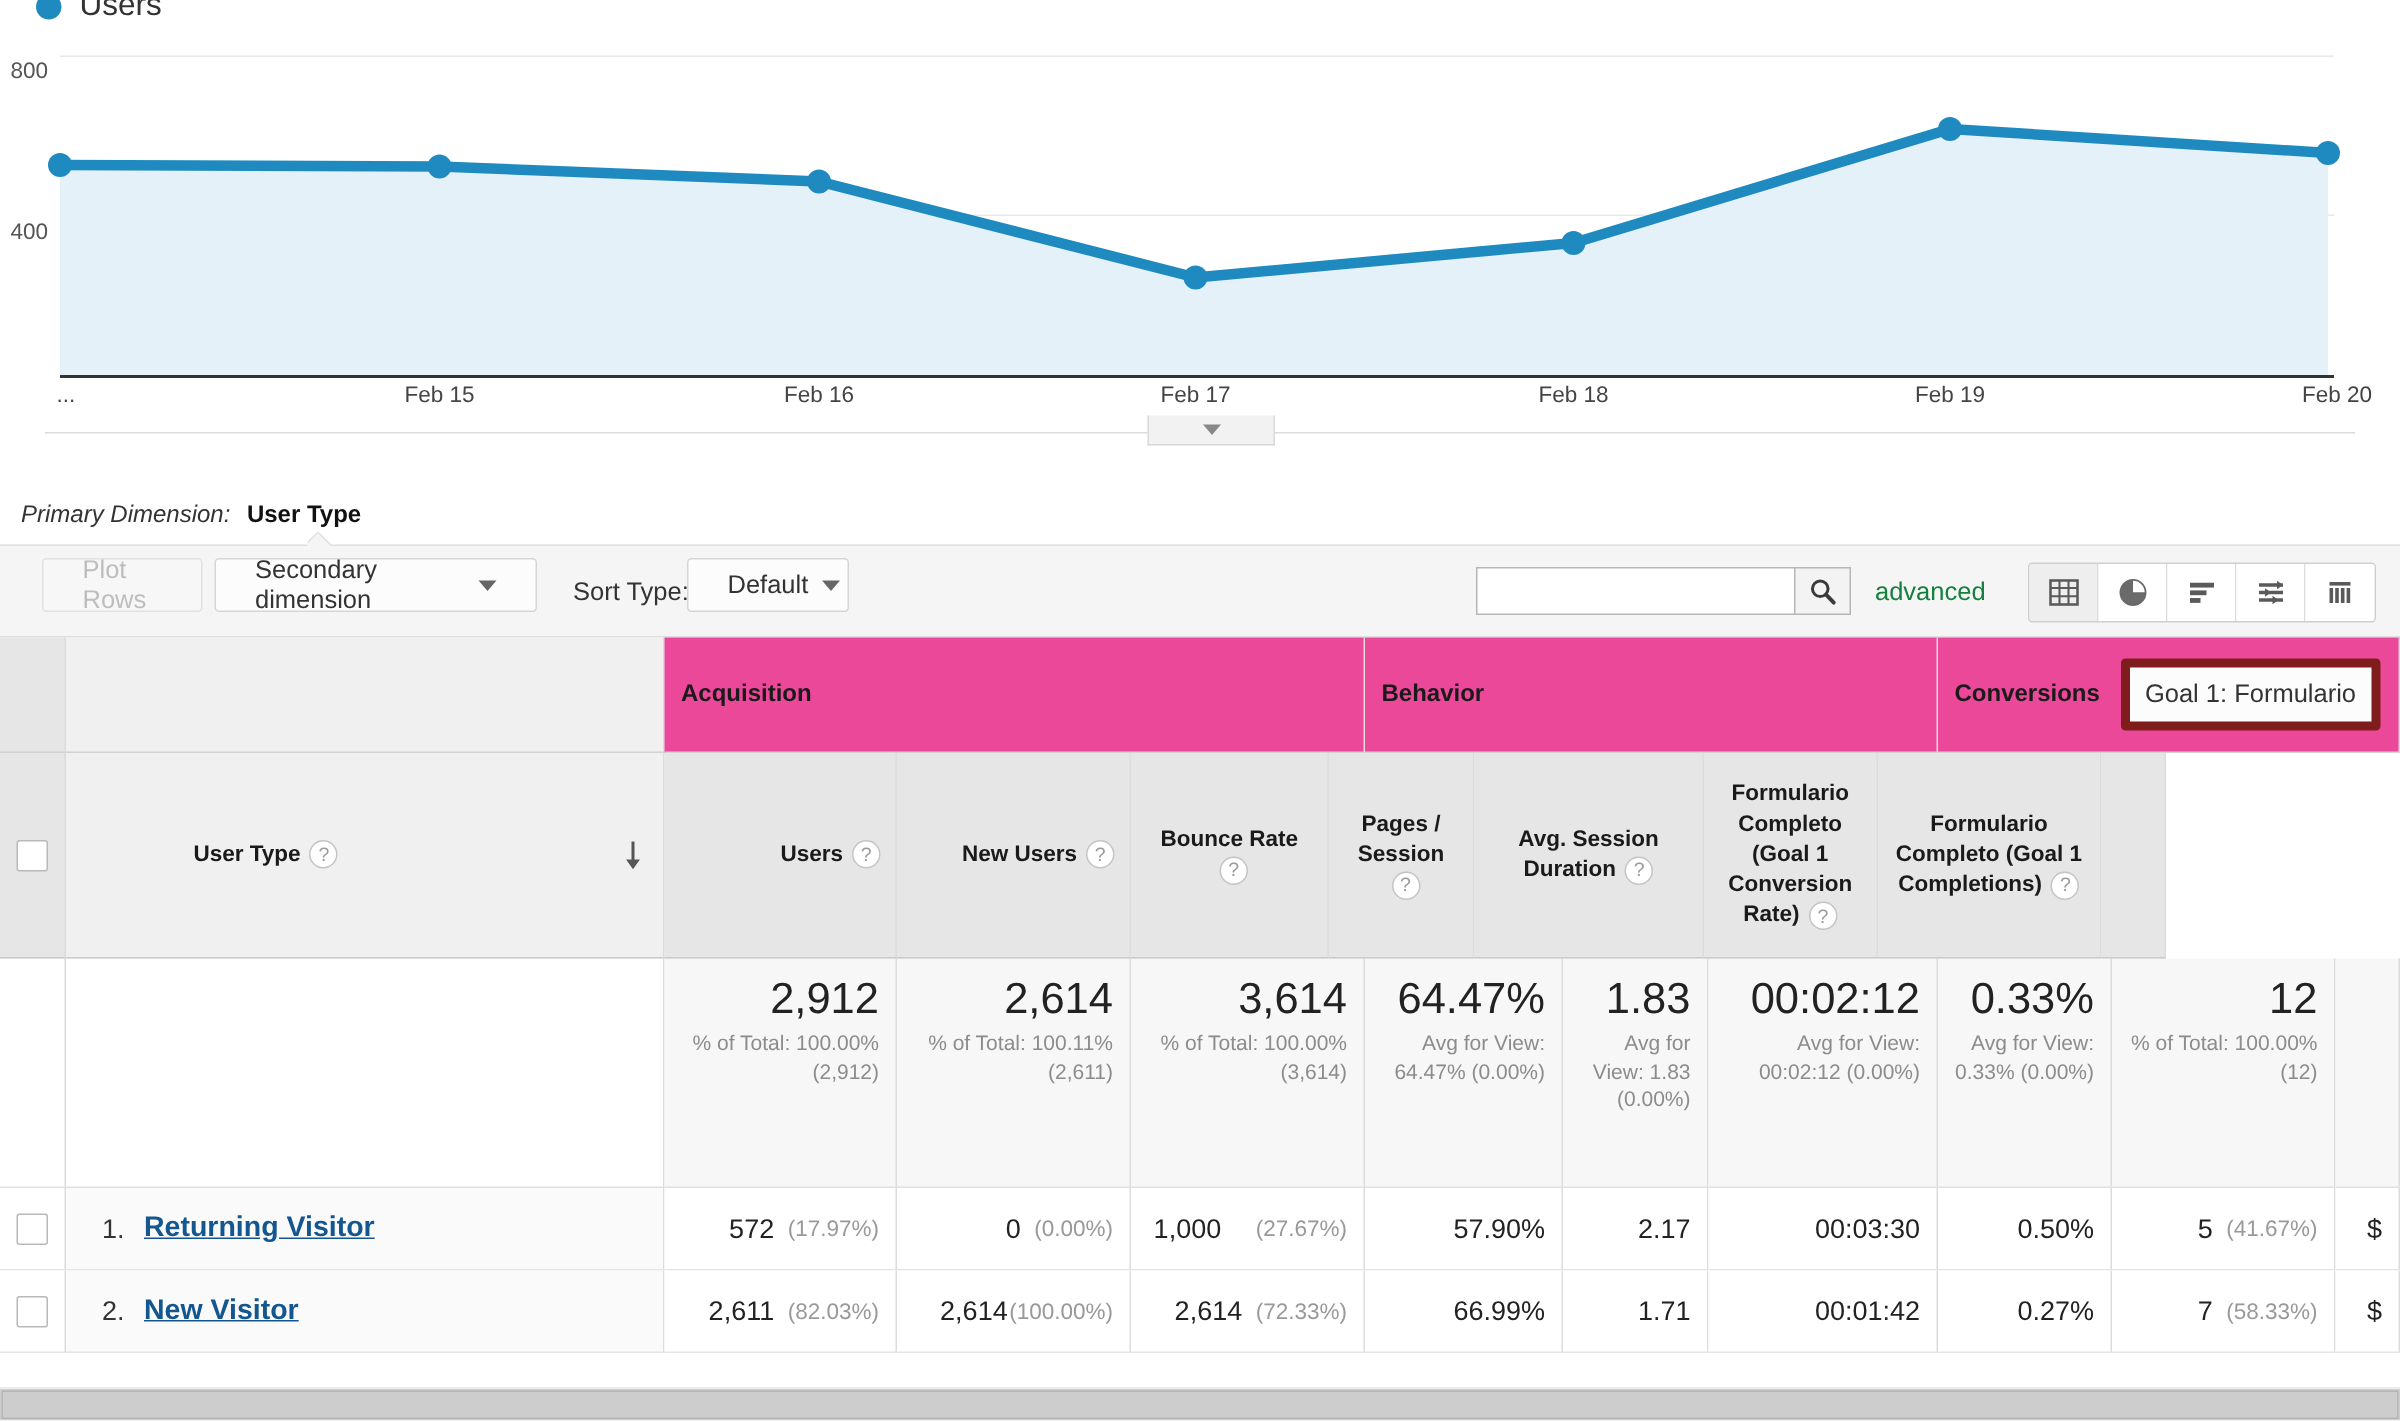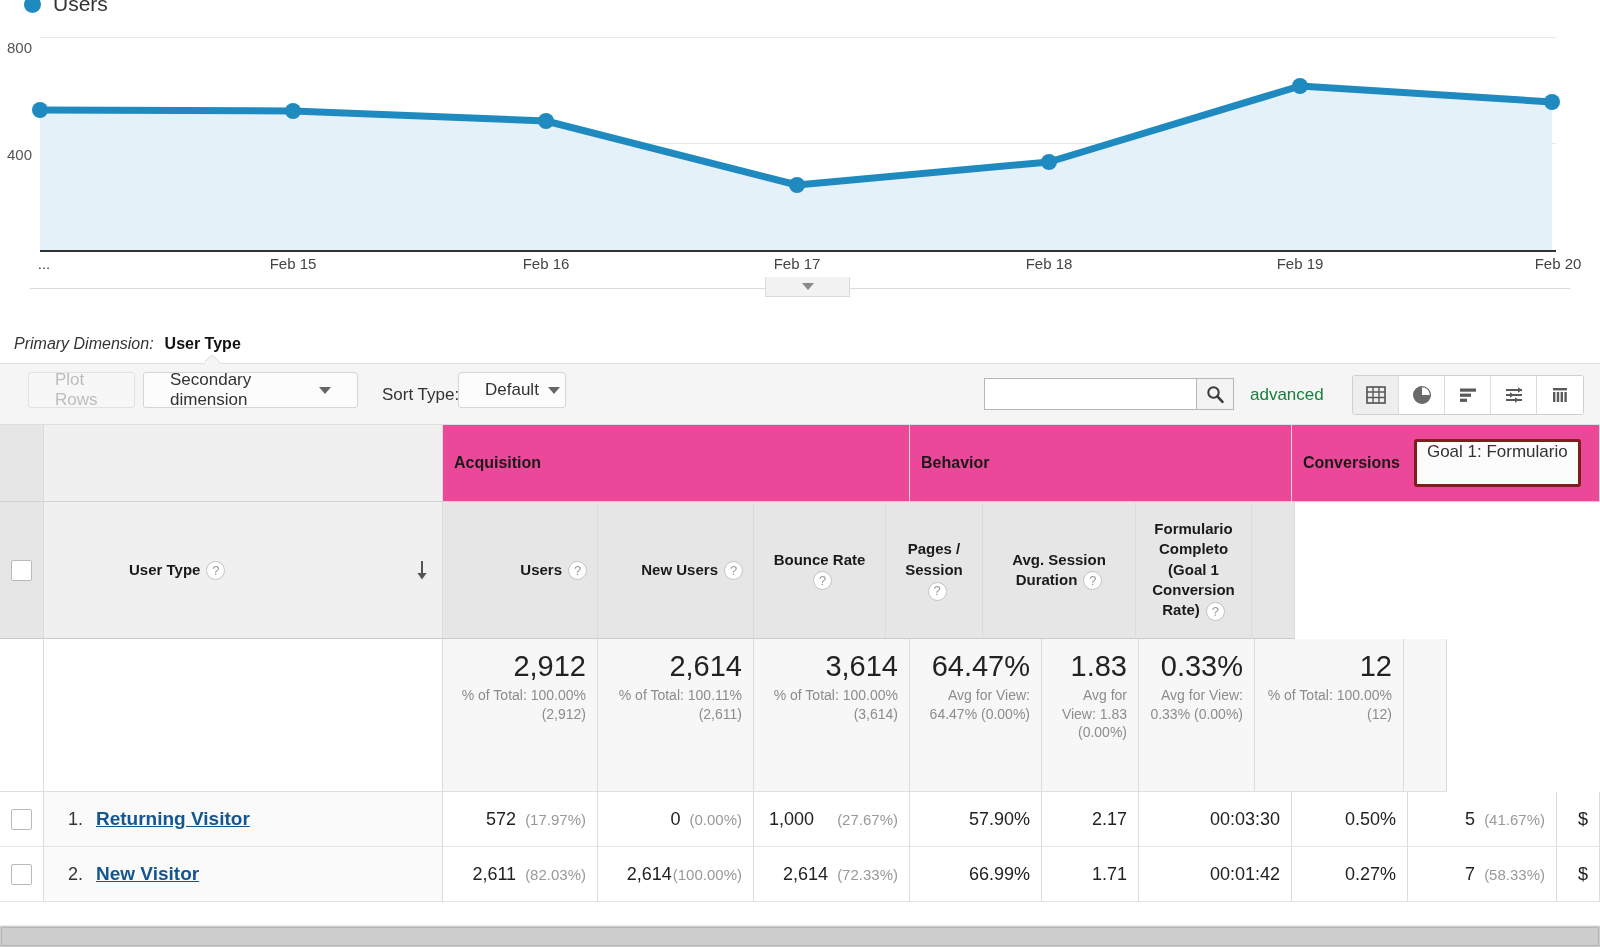--- a/index.html
+++ b/index.html
@@ -71,22 +71,22 @@
   #table { position:absolute; left:0; top:425px; width:1600px; height:488px; }
   .trow { display:flex; width:1600px; }
   .cell { border-right:1px solid #dcdcdc; box-sizing:border-box; }
 
   
   #grp-row { height:77px; }
   #grp-row .cell { background:#ec4899; display:flex; align-items:center; padding-left:11px;
                    font-size:16px; font-weight:bold; color:#1a1a1a; border-bottom:1px solid #d2d2d2; }
   #grp-row .cell.dimcell { background:#f0f0f0; }
   #grp-row .cell.chk { background:#e6e6e6; }
-  #goal-select { height:48px; margin-left:14px; border:3px solid #7f1d1d; background:#fcfcfc;
-                 border-radius:3px; display:flex; align-items:flex-start; padding:0 10px;
+  #goal-select { height:48px; margin-left:14px; border:6px solid #7f1d1d; background:#fcfcfc;
+                 border-radius:3px; display:flex; align-items:center; padding:0 10px;
                  font-size:17px; font-weight:normal; color:#333; white-space:nowrap; overflow:hidden; }
 
   
   #hdr-row { height:137px; }
   #hdr-row .cell { background:#e6e6e6; border-bottom:1px solid #cacaca; position:relative;
                    font-size:15px; font-weight:bold; color:#1a1a1a; padding:0 10px;
                    display:flex; align-items:center; }
   #hdr-row .cell.dimcell { background:#f0f0f0; justify-content:flex-start; padding-left:85px; }
   #hdr-row .cell.chk { background:#e6e6e6; justify-content:center; align-items:center; }
   #hdr-row .cell .htxt { display:inline; line-height:1.35; }
@@ -293,20 +293,23 @@
     </div>
     <div class="cell center" style="width:97px;">
       <span class="htxt"><span>Pages / Session</span><span class="qmark">?</span></span>
     </div>
     <div class="cell center" style="width:153px;">
       <span class="htxt"><span>Avg. Session Duration</span><span class="qmark">?</span></span>
     </div>
     <div class="cell center" style="width:116px;">
       <span class="htxt"><span>Formulario Completo (Goal 1 Conversion Rate)</span><span class="qmark">?</span></span>
     </div>
+    <div class="cell center" style="width:149px;">
+      <span class="htxt"><span>Formulario Completo (Goal 1 Completions)</span><span class="qmark">?</span></span>
+    </div>
     <div class="cell center" style="width:43px;"></div>
   </div>
 
   <div class="trow" id="sum-row">
     <div class="cell chk" style="width:44px;"></div>
     <div class="cell dimcell" style="width:399px;"></div>
     <div class="cell" style="width:155px;">
       <div class="big">2,912</div>
       <div class="sub">% of Total: 100.00% (2,912)</div>
     </div>
@@ -318,20 +321,24 @@
       <div class="big">3,614</div>
       <div class="sub">% of Total: 100.00% (3,614)</div>
     </div>
     <div class="cell" style="width:132px;">
       <div class="big">64.47%</div>
       <div class="sub">Avg for View: 64.47% (0.00%)</div>
     </div>
     <div class="cell" style="width:97px;">
       <div class="big">1.83</div>
       <div class="sub">Avg for View: 1.83 (0.00%)</div>
+    </div>
+    <div class="cell" style="width:153px;">
+      <div class="big">00:02:12</div>
+      <div class="sub">Avg for View: 00:02:12 (0.00%)</div>
     </div>
     <div class="cell" style="width:116px;">
       <div class="big">0.33%</div>
       <div class="sub">Avg for View: 0.33% (0.00%)</div>
     </div>
     <div class="cell" style="width:149px;">
       <div class="big">12</div>
       <div class="sub">% of Total: 100.00% (12)</div>
     </div>
     <div class="cell" style="width:43px;"></div>

